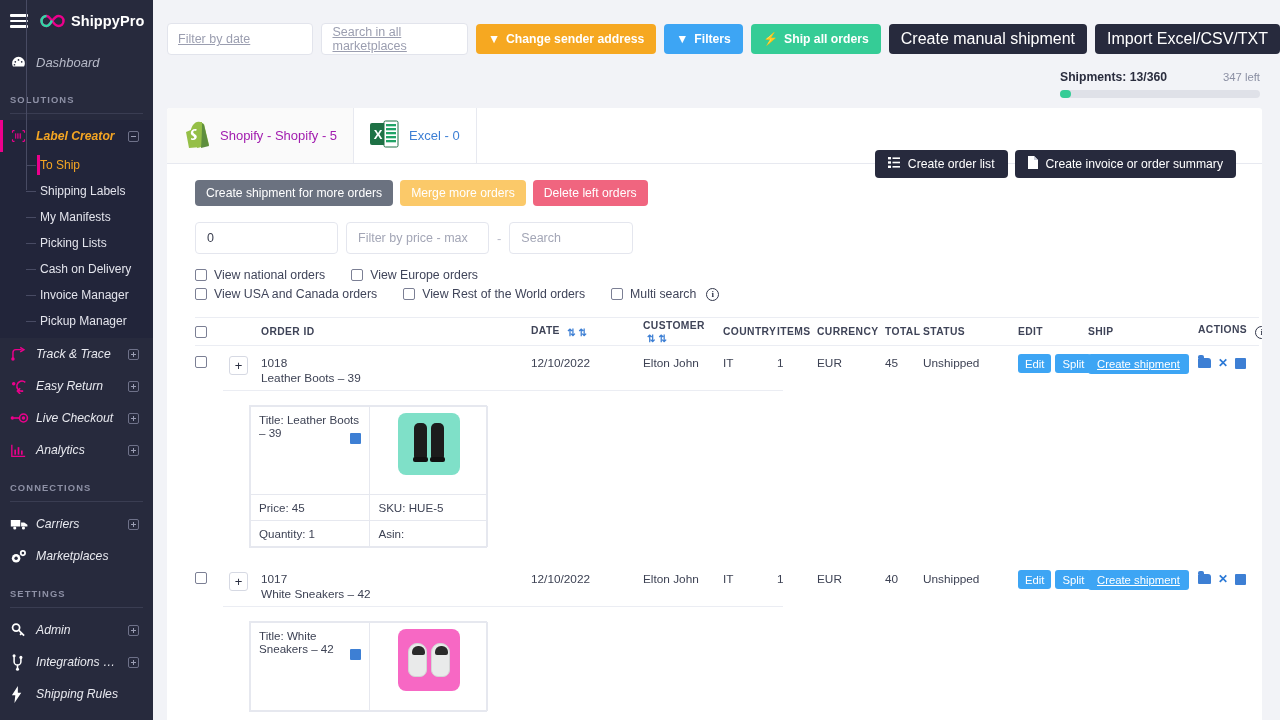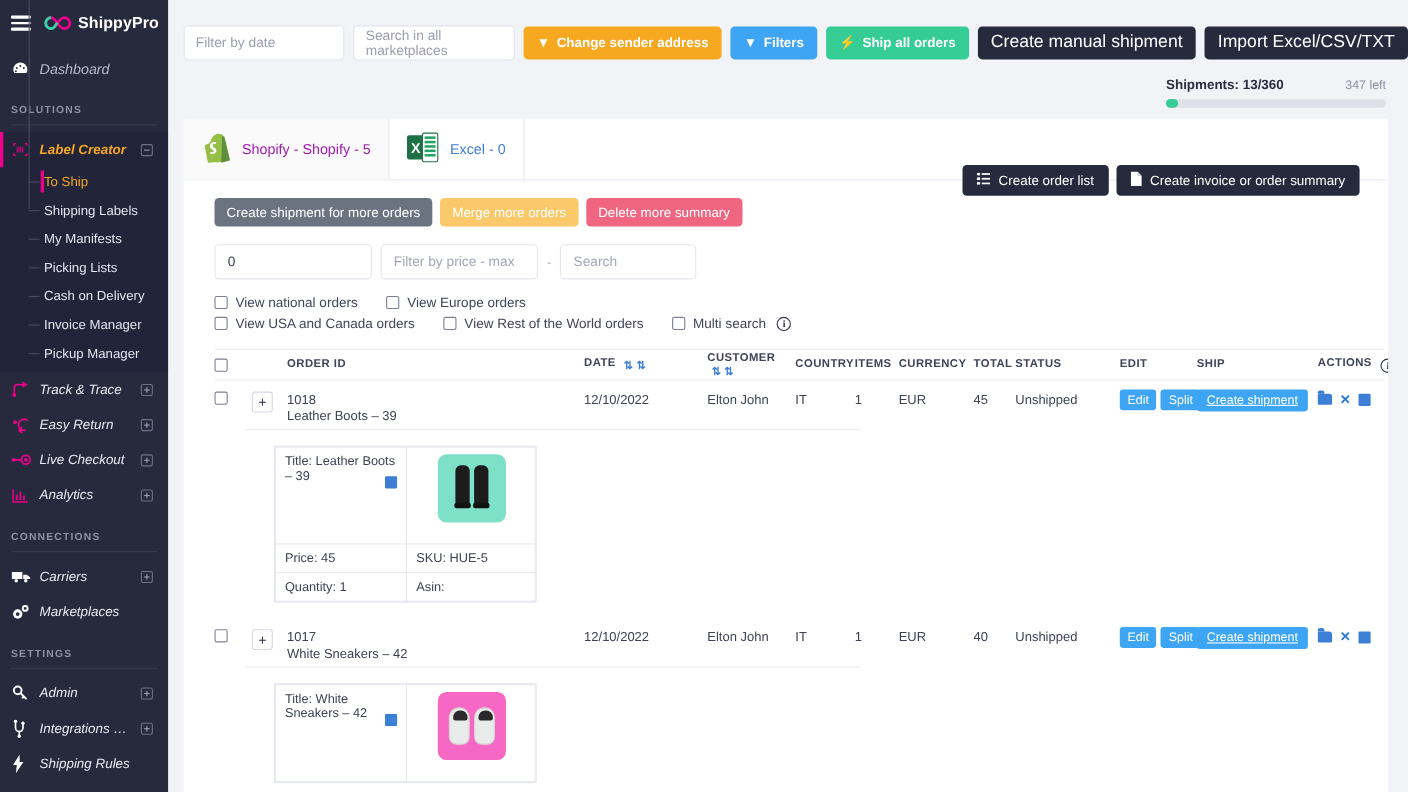--- a/index.html
+++ b/index.html
@@ -69,21 +69,21 @@
     content:""; position:absolute; left:37px; top:3px; bottom:3px; width:2.5px; background:#ec008c;
   }
   .tree-line { position:absolute; left:26px; width:1px; background:#484b63; }
 
   
   .main { flex: 1; height: 720px; position: relative; overflow: hidden; background:#f2f3f7; }
 
   .topbar { display:flex; align-items:center; gap:8px; padding: 16px 0 0 14px; height: 62px;}
   .tb-input {
     height: 32px; border:1px solid #e2e4ec; background:#fff; border-radius:4px;
-    font-size:12.5px; color:#9b9eb0; padding: 0 10px; display:flex; align-items:center;
+    font-size:12.5px; color:#9b9eb0; padding: 0 10px; display:flex; align-items:center;text-decoration:underline;
   }
   .tb-input.date { width: 160px; }
   .tb-input.mkt  { width: 160px; }
   .btn {
     height: 30px; border-radius: 4px; display:flex; align-items:center; gap:6px;
     font-size: 12.2px; font-weight: bold; color:#fff; padding: 0 12px; cursor:pointer;
     white-space: nowrap;
   }
   .btn.orange { background:#f6a821; }
   .btn.blue   { background:#3da5f4; }
@@ -454,21 +454,21 @@
                 </g>
             </svg>
           </span>
           <span>Excel - 0</span>
         </div>
       </div>
 
       <div class="actions-row">
         <div class="abtn grey">Create shipment for more orders</div>
         <div class="abtn yellow">Merge more orders</div>
-        <div class="abtn red">Delete more summary</div>
+        <div class="abtn red">Delete left orders</div>
       </div>
 
       <div class="right-actions">
         <div class="rbtn">
           <span>
             <svg width="12" height="11" viewBox="0 0 12 11">
                 <g fill="#fff">
                   <rect y="0" width="3" height="2.4"></rect>
                   <rect y="4.3" width="3" height="2.4"></rect>
                   <rect y="8.6" width="3" height="2.4"></rect>

